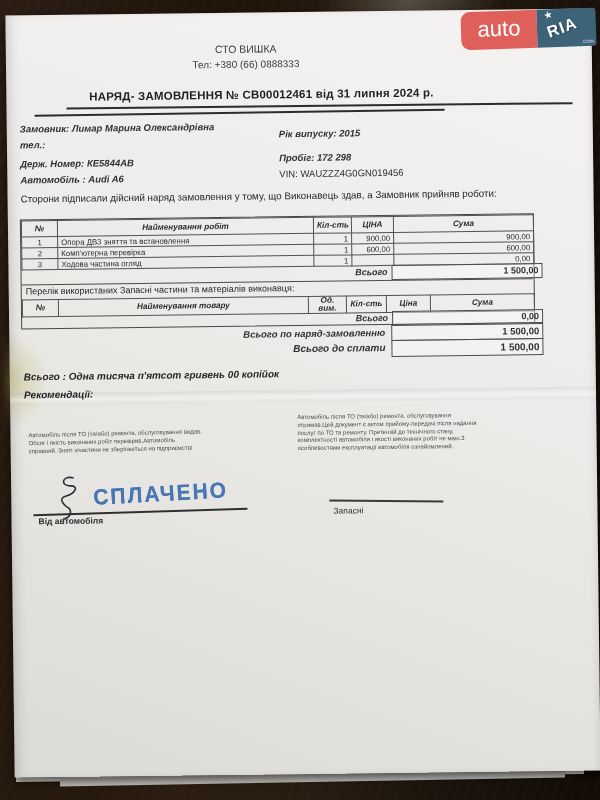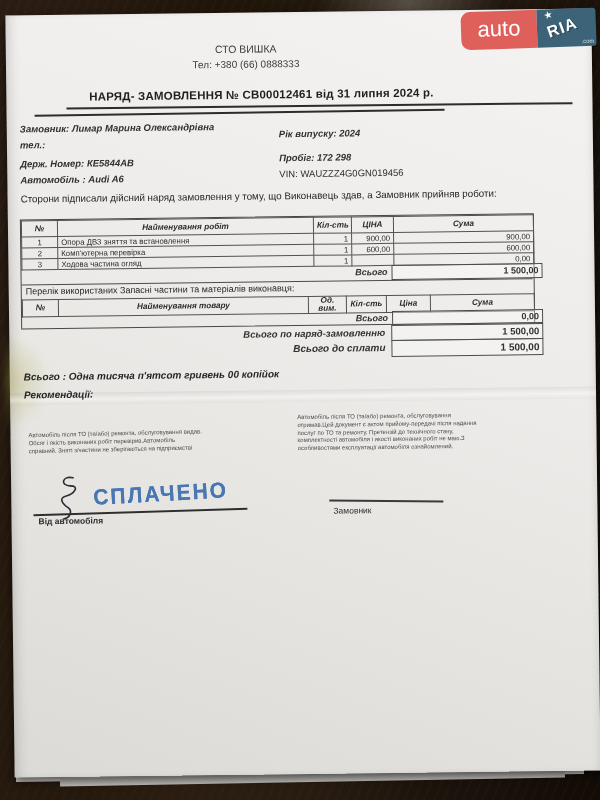--- a/index.html
+++ b/index.html
@@ -106,21 +106,21 @@
     <div class="abs company">СТО ВИШКА</div>
     <div class="abs phone">Тел: +380 (66) 0888333</div>
     <div class="abs title">НАРЯД- ЗАМОВЛЕННЯ  №  СВ00012461 від 31 липня 2024 р.</div>
     <div class="abs title-line tl1"></div>
     <div class="abs title-line tl2"></div>
 
     <div class="abs field f-zamovnyk">Замовник: Лимар Марина Олександрівна</div>
     <div class="abs field f-tel">тел.:</div>
     <div class="abs field f-plate">Держ. Номер: КЕ5844АВ</div>
     <div class="abs field f-car">Автомобіль : Audi A6</div>
-    <div class="abs field f-year">Рік випуску: 2024</div>
+    <div class="abs field f-year">Рік випуску: 2015</div>
     <div class="abs field f-mileage">Пробіг: 172 298</div>
     <div class="abs f-vin">VIN: WAUZZZ4G0GN019456</div>
 
     <div class="abs agreement">Сторони підписали дійсний наряд замовлення у тому, що Виконавець здав, а Замовник прийняв роботи:</div>
 
     <div class="abs frame">
       <table class="t1">
         <colgroup>
             <col style="width:36px">
             <col style="width:256px">
@@ -201,21 +201,21 @@
     <div class="abs fineprint fp-right">Автомобіль після ТО (та/або) ремонта, обслуговування отримав.Цей документ є актом прийому-передачі після надання послуг по ТО та ремонту.  Претензій до технічного стану, комплектності автомобіля і якості виконаних робіт не маю.З особливостями експлуатації автомобіля ознайомлений.</div>
     <div class="abs fineprint fp-left">Автомобіль після ТО (та/або) ремонта, обслуговування видав. Обсяг і якість виконаних робіт перевірив.Автомобіль справний. Зняті з/частини не зберігаються на підприємстві</div>
 
     <svg class="abs squiggle" width="42" height="48" viewBox="0 0 42 48">
       <path d="M26 5 C15 2 13 13 23 13 C33 13 27 21 19 23 C11 25 15 31 21 35 C25 38 23 45 16 46" stroke="#2b2b34" fill="none" stroke-width="1.6" stroke-linecap="round"></path>
     </svg>
     <div class="abs stamp">СПЛАЧЕНО</div>
     <div class="abs exec-line"></div>
     <div class="abs exec-label">Від автомобіля</div>
     <div class="abs cust-line"></div>
-    <div class="abs cust-label">Замовник</div>
+    <div class="abs cust-label">Запасні</div>
   </div>
 
   <div class="logo">
     <div class="logo-auto">auto</div>
     <div class="logo-ria">
       <span class="ria-star">★</span>
       <span class="ria-text">RIA</span>
       <span class="ria-com">.com</span>
     </div>
   </div>

